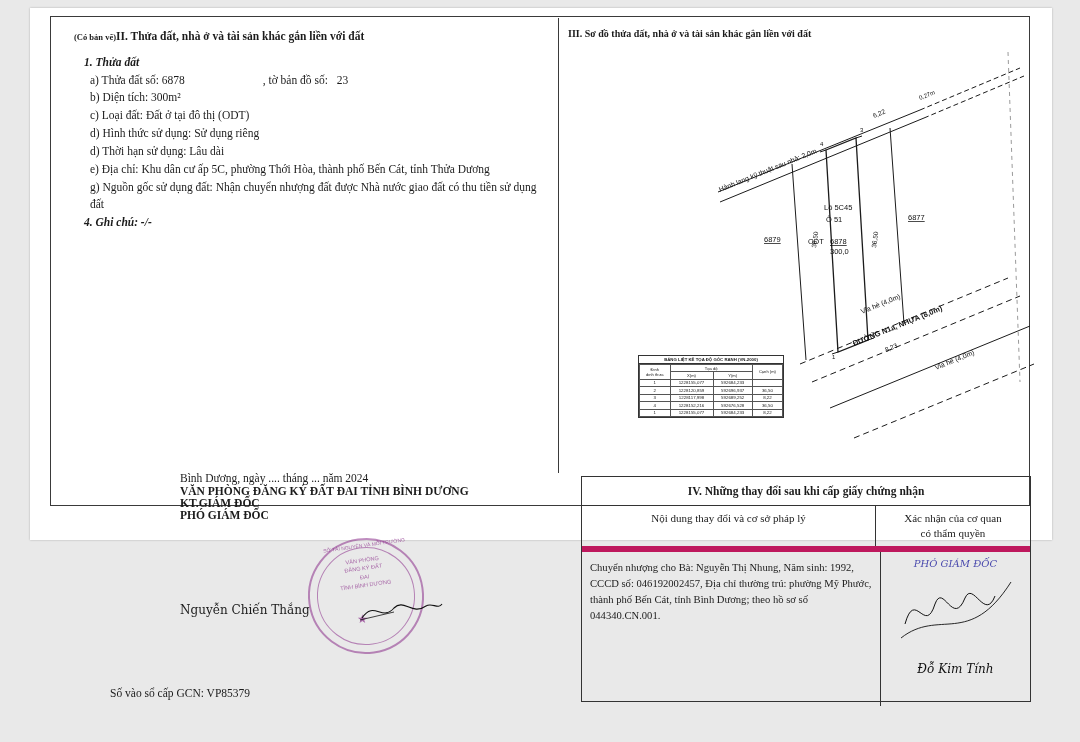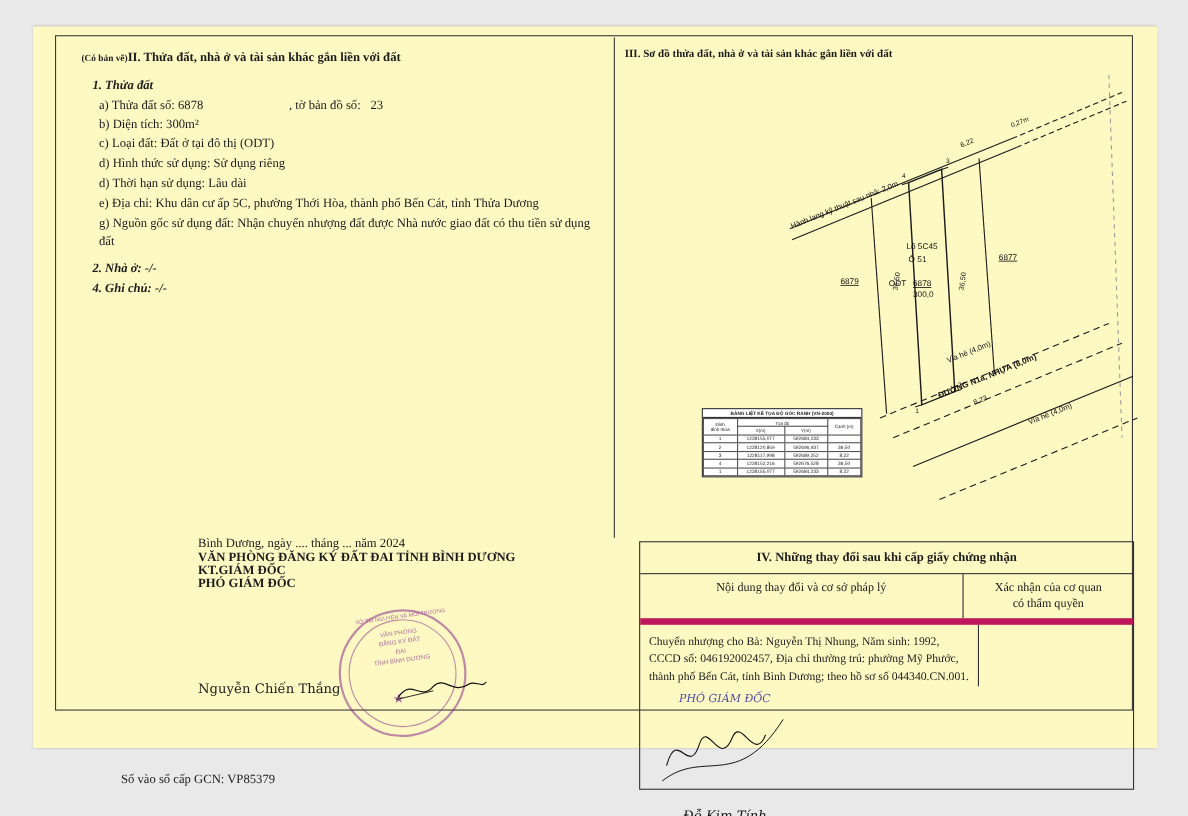--- a/index.html
+++ b/index.html
@@ -2,24 +2,23 @@
 <html><head>
 <meta charset="utf-8">
 <style>
   html, body { margin:0; padding:0; background:#e9e9e9; }
   body {
     width:1080px; height:742px; overflow:hidden;
     font-family:"Liberation Serif", serif;
     color:#1b1b1b;
   }
   .page {
-    position:absolute; left:30px; top:8px; width:1022px; height:656px;
-    background:#fef9c3;
+    position:absolute; left:30px; top:8px; width:1022px; height:532px;
+    background:#ffffff;
     box-shadow:0 0 2px rgba(0,0,0,.25);
-    margin-top:16px;
   }
   .sheet-border {
     position:absolute; left:20px; top:8px; right:22px; bottom:34px;
     border:1px solid #3a3a3a;
   }
   
   .col-left {
     position:absolute; left:44px; top:20px; width:470px;
     font-size:11.5px; line-height:1.55;
   }
@@ -105,21 +104,21 @@
   .sec4-title {
     height:28px; line-height:28px; text-align:center;
     font-weight:bold; font-size:11.5px; border-bottom:1px solid #333;
   }
   .sec4-head { display:flex; height:40px; border-bottom:6px solid #be185d; }
   .sec4-head > div {
     font-size:11px; text-align:center; padding-top:5px; line-height:1.4;
   }
   .c1 { width:293px; border-right:1px solid #333; }
   .c2 { width:154px; }
-  .sec4-body { display:flex; height:154px;flex-direction:column; }
+  .sec4-body { display:flex; height:154px; }
   .sec4-body .c1 { padding:8px 6px 0 8px; font-size:10.6px; line-height:1.5; text-align:left; }
   .sec4-body .c2 { position:relative; }
   .sig2-role {
     position:absolute; left:0; top:6px; width:100%;
     text-align:center; font-family:"DejaVu Serif", serif;
     font-style:italic; font-size:10px; color:#1c1c9c; opacity:.8;
   }
   .sig2-name {
     position:absolute; left:0; top:110px; width:100%;
     text-align:center; font-family:"DejaVu Serif", serif;
@@ -151,21 +150,20 @@
       <span class="gap"></span><span>, tờ bản đồ số:</span>
       <span style="padding-left:6px;">23</span>
     </div>
     <div class="indent1">b) Diện tích: 300m²</div>
     <div class="indent1">c) Loại đất: Đất ở tại đô thị (ODT)</div>
     <div class="indent1">d) Hình thức sử dụng: Sử dụng riêng</div>
     <div class="indent1">d) Thời hạn sử dụng: Lâu dài</div>
     <div class="indent1">e) Địa chỉ: Khu dân cư ấp 5C, phường Thới Hòa, thành phố Bến Cát, tỉnh Thửa Dương</div>
     <div class="indent1">g) Nguồn gốc sử dụng đất: Nhận chuyển nhượng đất được Nhà nước giao đất có thu tiền sử dụng đất</div>
 
-    <div class="it indent2" style="margin-top:6px;">2. Nhà ở: -/-</div>
     <div class="it indent2">4. Ghi chú: -/-</div>
   </div>
 
   <div class="col-right">
     <div class="hdr-right">III. Sơ đồ thửa đất, nhà ở và tài sản khác gắn liền với đất</div>
   </div>
 
   <div class="map-wrap">
     <svg width="468" height="400" viewBox="0 0 468 400">
       <g stroke="#1b1b1b" fill="none" stroke-width="1">

